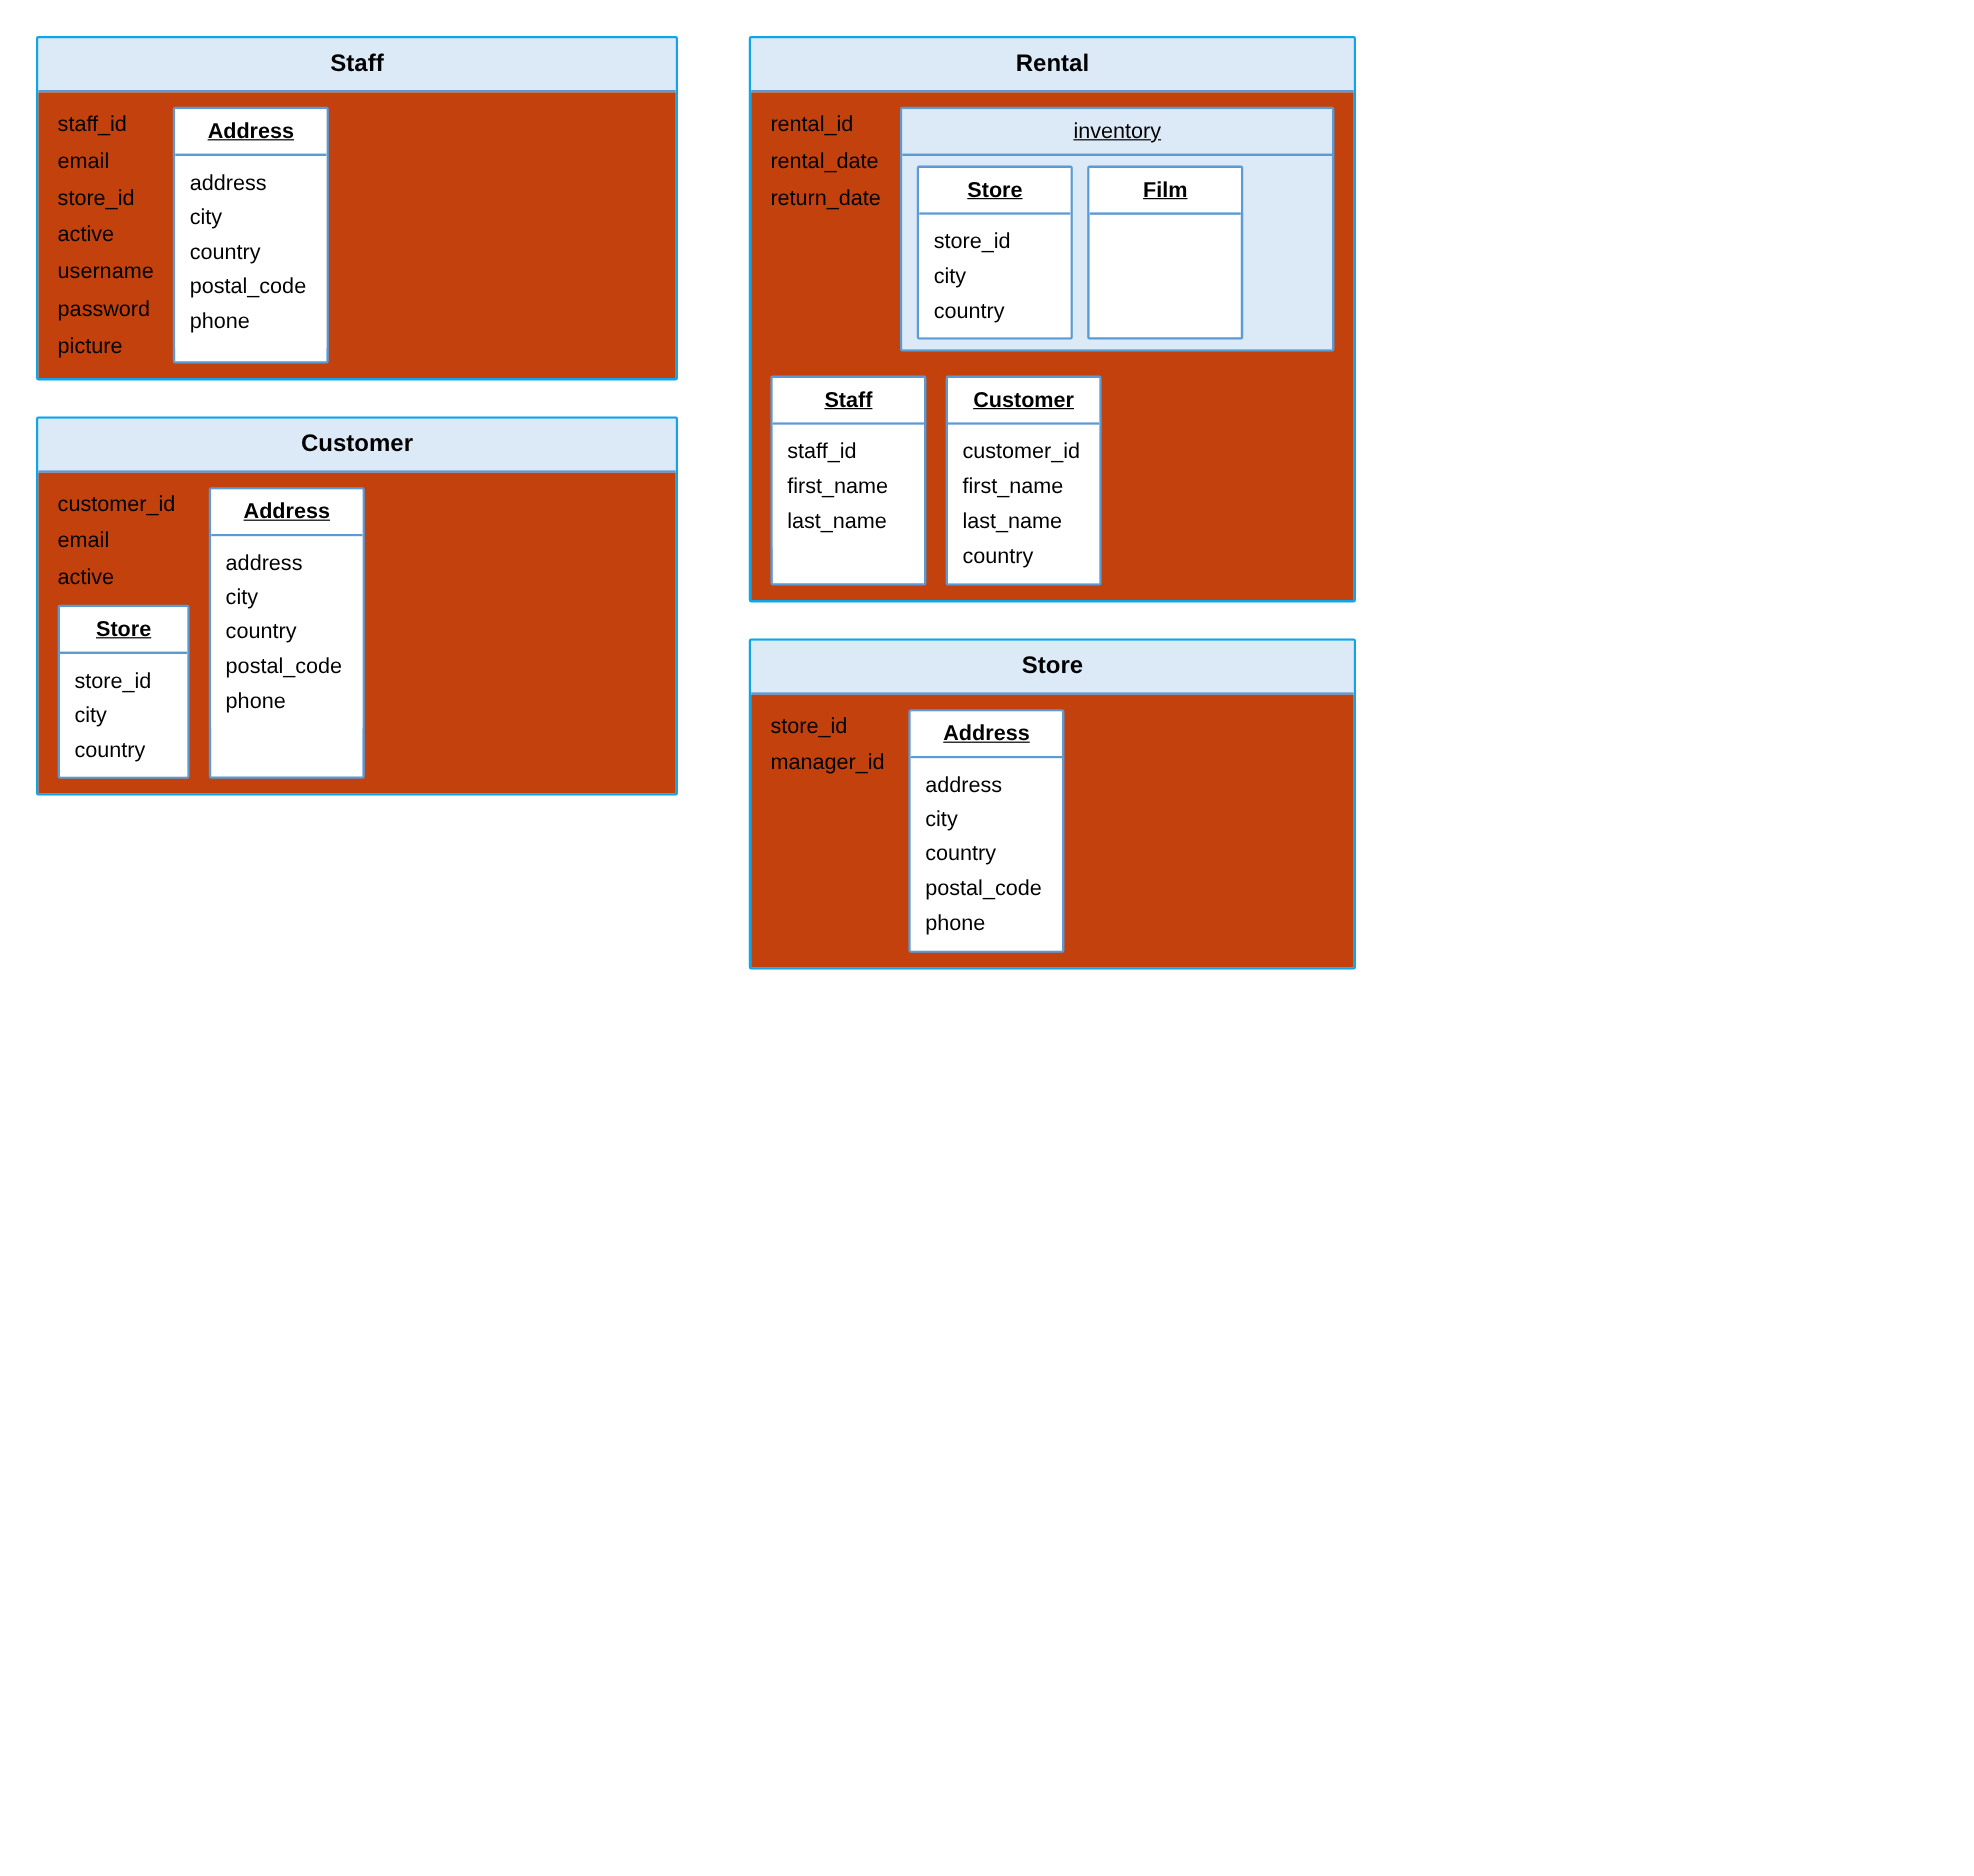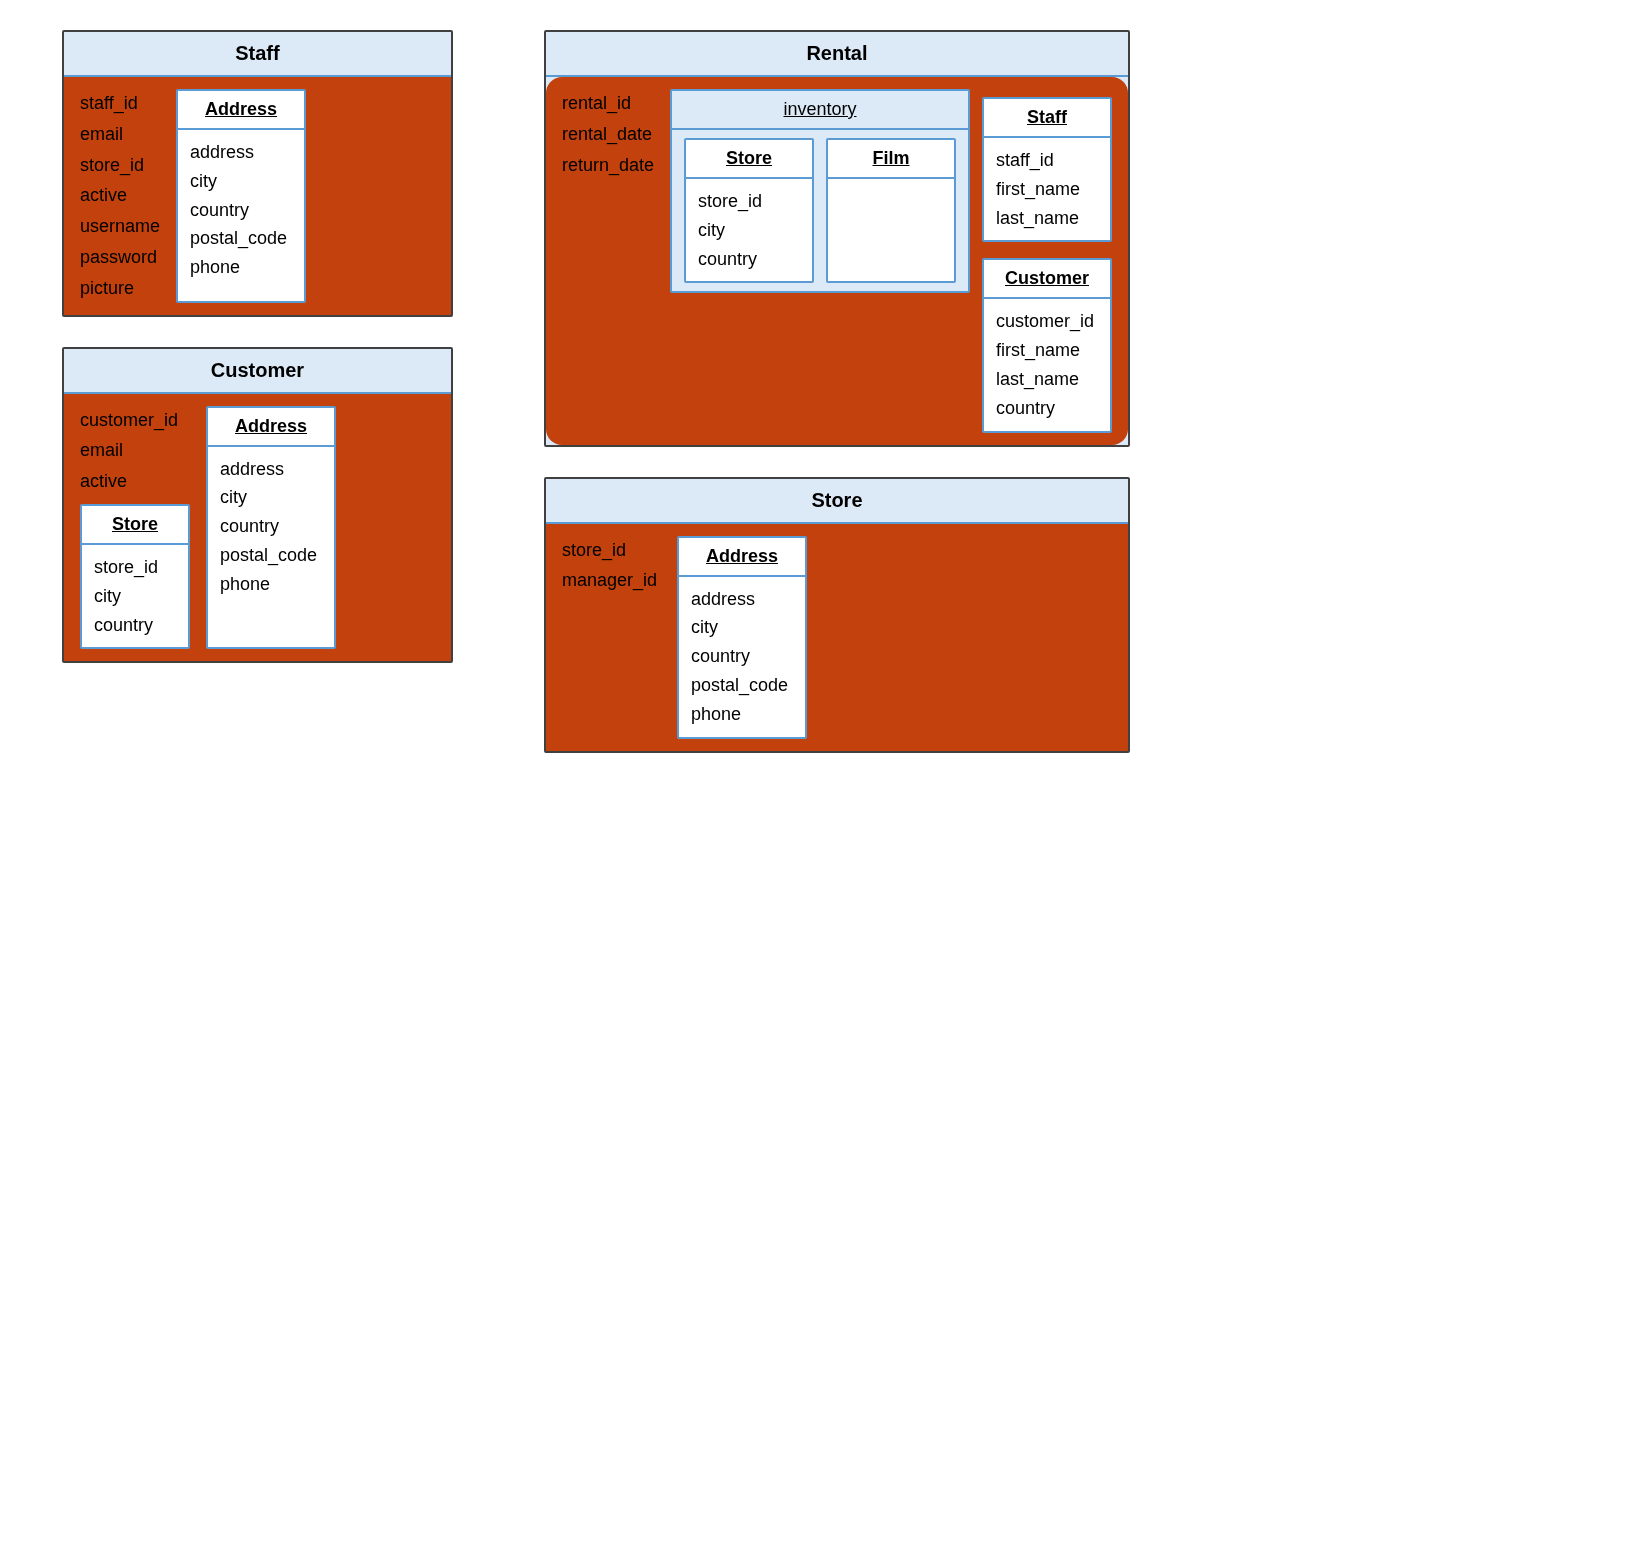--- a/index.html
+++ b/index.html
@@ -11,24 +11,23 @@
     }
 
     .diagram {
       display: grid;
       grid-template-columns: 1fr 1fr;
       gap: 30px;
       max-width: 1100px;
     }
 
     .entity-box {
-      border: 2px solid #404040;
+      border: 2px solid #0ea5e9;
       background: #dce9f7;
       border-radius: 2px;
-      margin-left: 32px;
     }
 
     .entity-header {
       text-align: center;
       font-weight: bold;
       font-size: 20px;
       padding: 10px 16px;
       background: #dce9f7;
       border-bottom: 2px solid #5b9bd5;
     }
@@ -196,21 +195,21 @@
         </div>
       </div>
     </div>
 
   </div>
 
   <div class="right-column">
 
     <div class="entity-box rental-box">
       <div class="entity-header">Rental</div>
-      <div class="entity-body" style="flex-direction:row; gap:12px;border-radius:16px;">
+      <div class="entity-body" style="flex-direction:column; gap:12px;">
 
         <div class="rental-top">
           <div class="fields">
             <span>rental_id</span>
             <span>rental_date</span>
             <span>return_date</span>
           </div>
 
           <div class="inventory-box">
             <div class="inventory-header">inventory</div>

